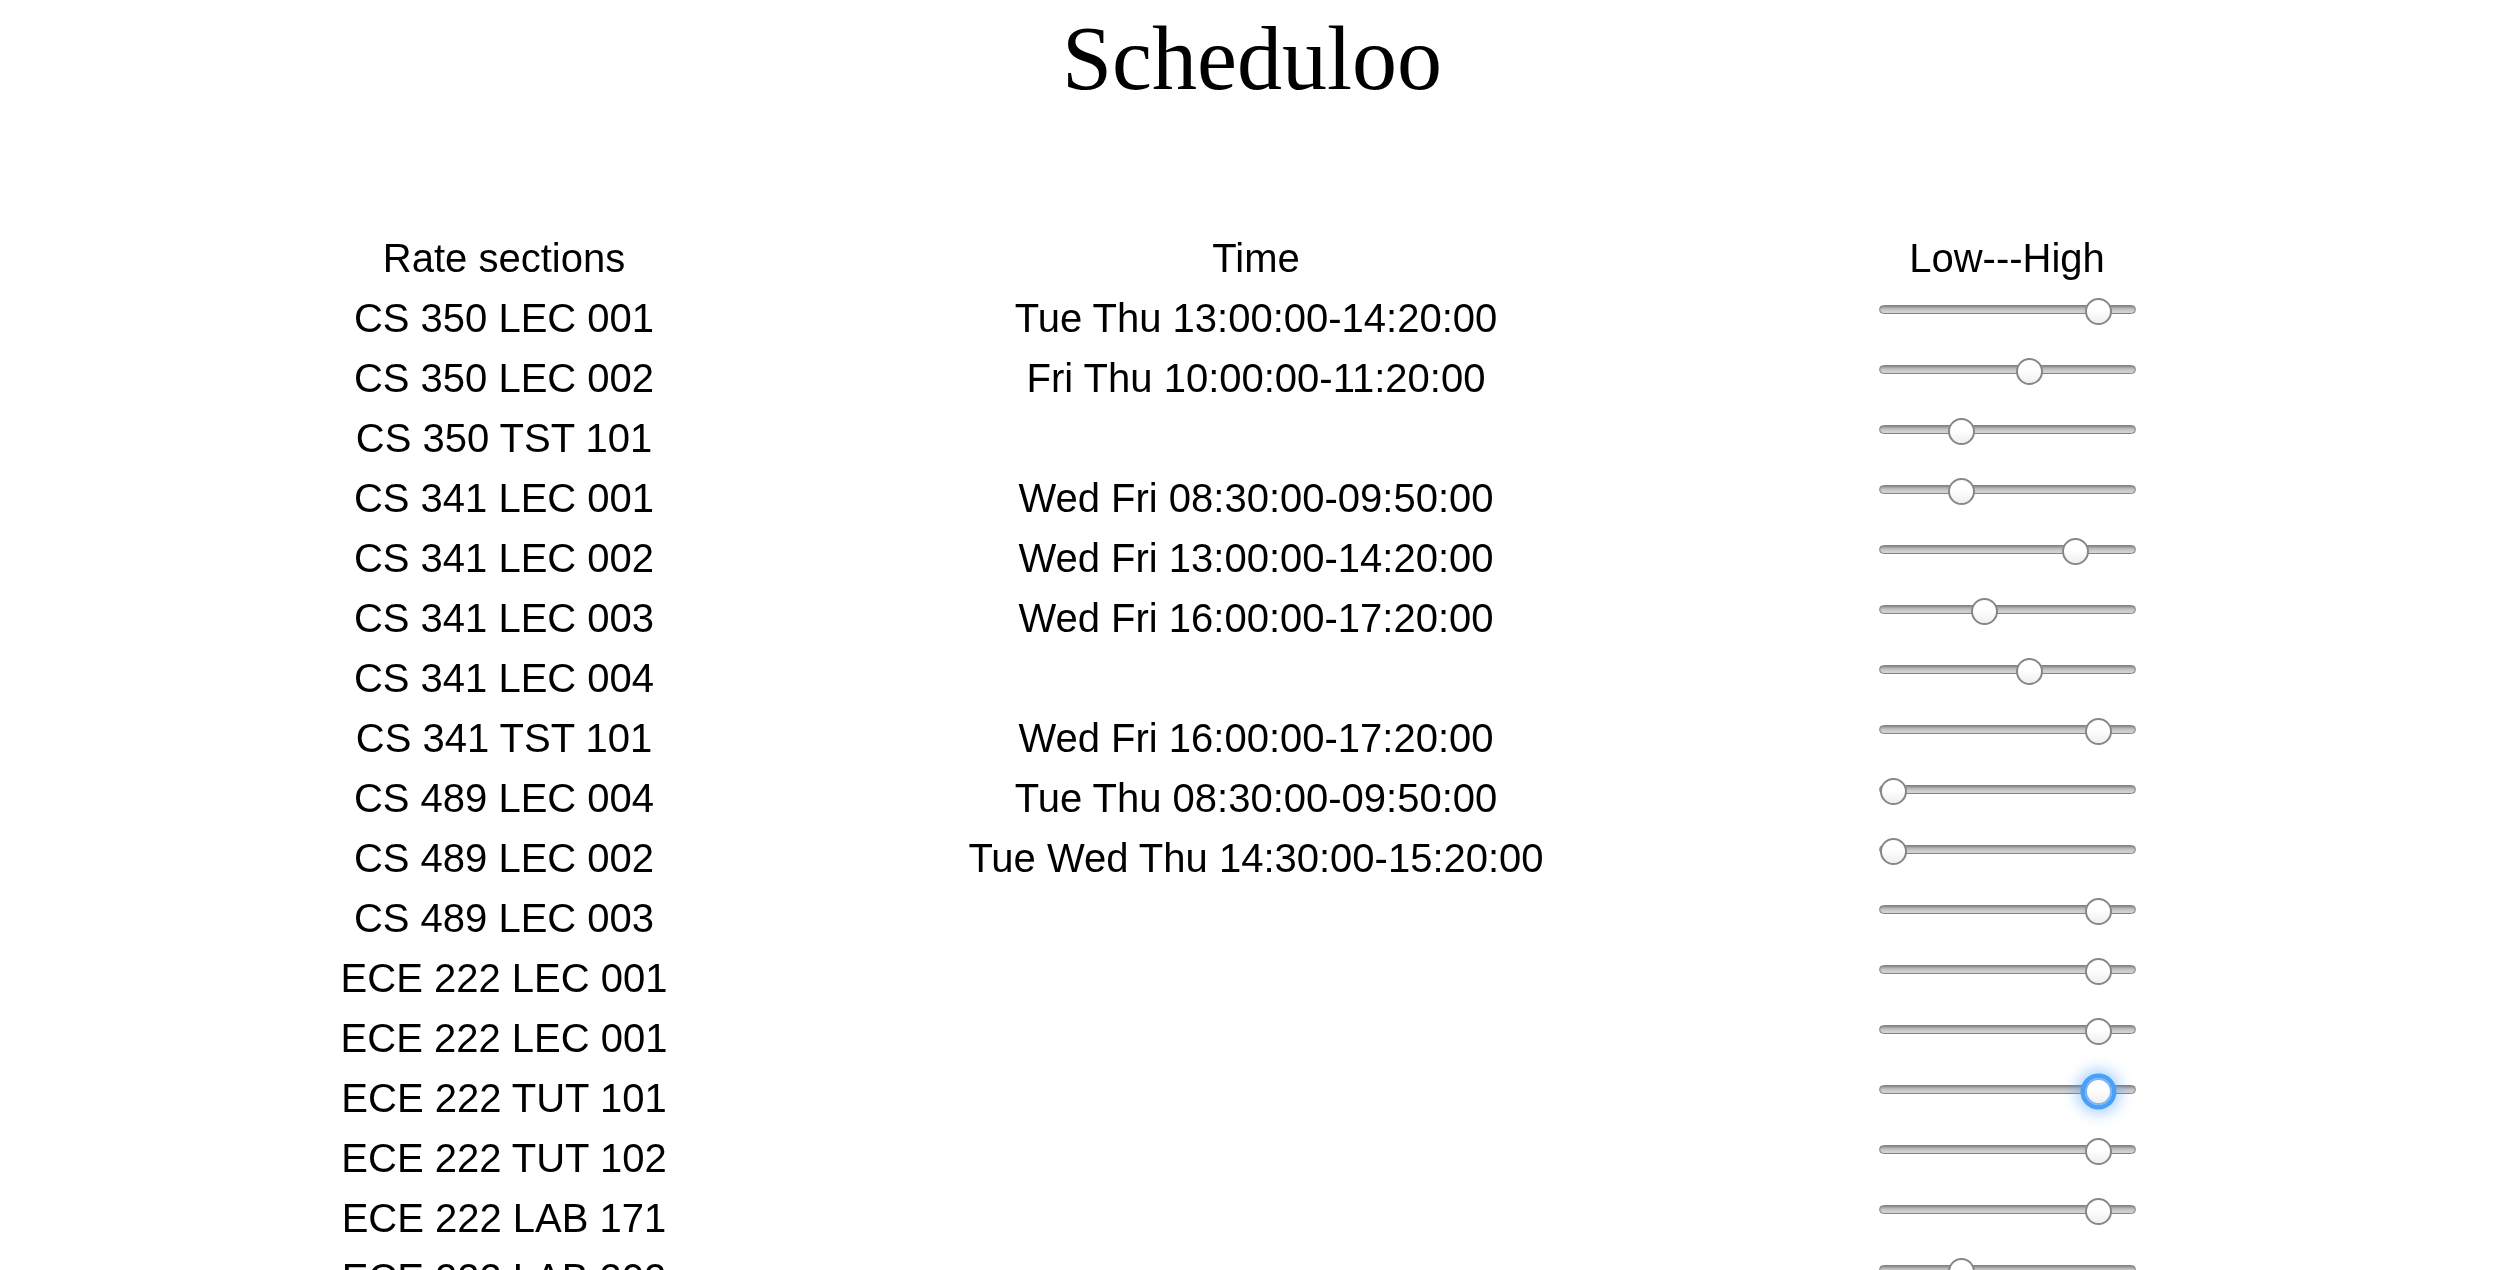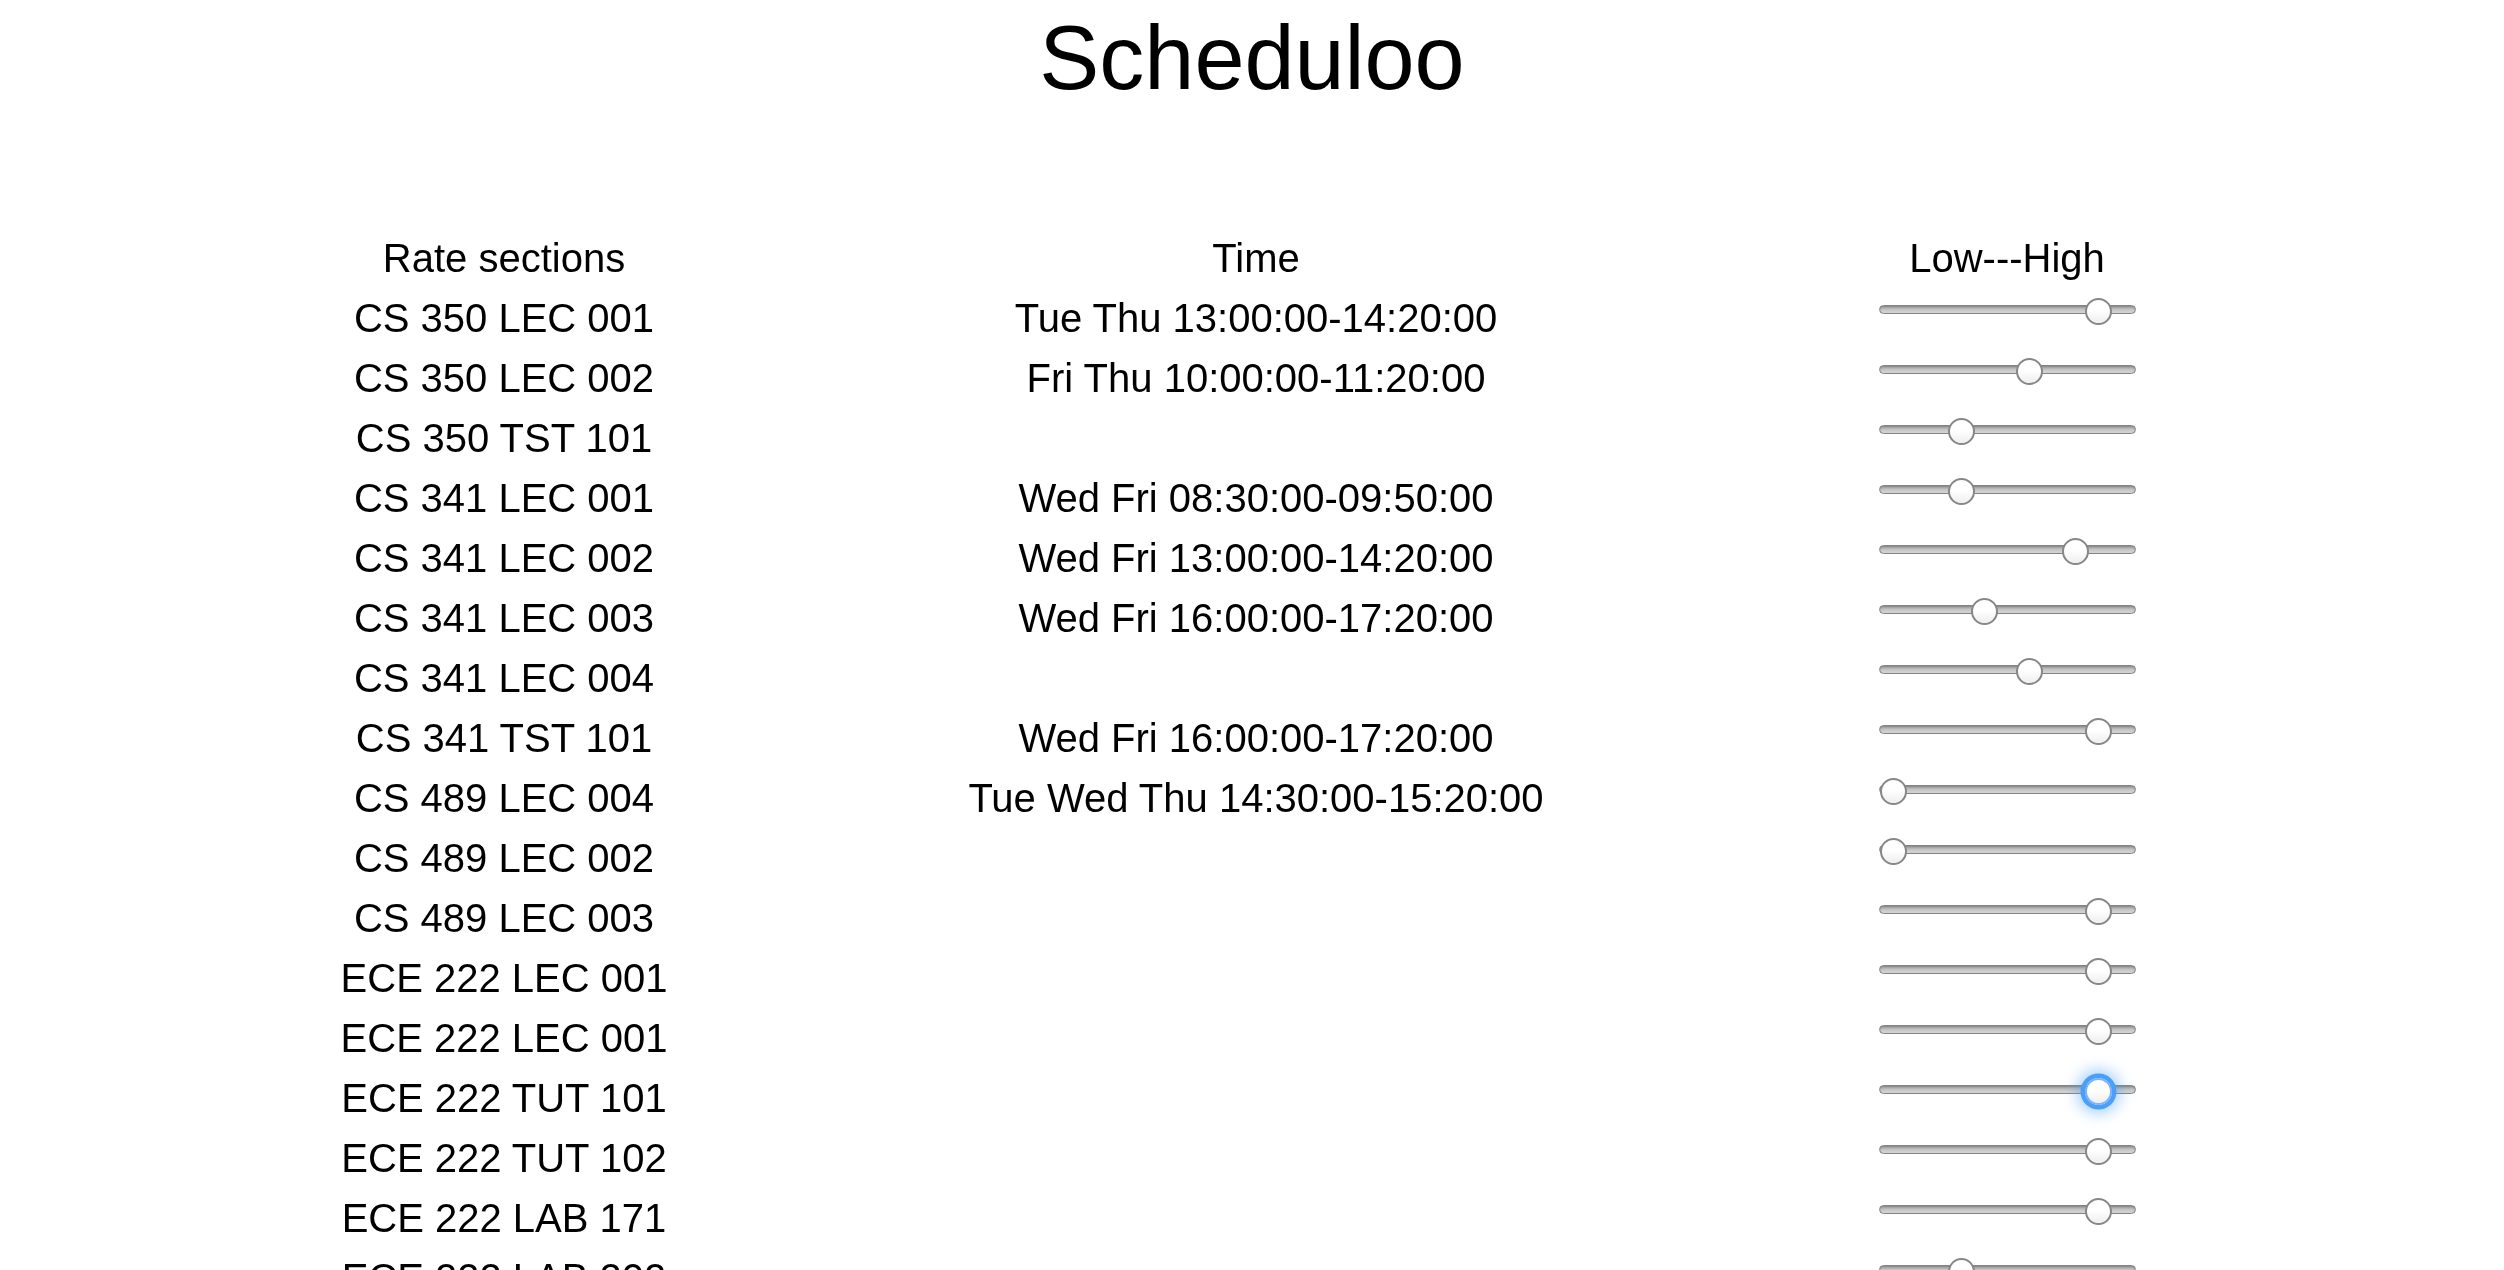--- a/index.html
+++ b/index.html
@@ -15,20 +15,21 @@
     background: var(--bg, #ffffff);
     color: var(--fg, #000000);
   }
   h1.title {
     margin: 7px 0 0 0;
     font-size: 90px;
     line-height: 1.15;
     font-weight: 400;
     text-align: center;
     white-space: nowrap;
+    font-family: Liberation Serif, serif;
   }
   .grid { position: absolute; top: 228px; left: 0; right: 0; }
   .col { position: absolute; top: 0; }
   .col-sections { left: 154px;  width: 700px; }
   .col-time     { left: 906px;  width: 700px; }
   .col-rating   { left: 1757px; width: 500px; }
   .hdr, .row {
     height: 60px;
     line-height: 60px;
     font-size: 40px;
@@ -130,20 +131,21 @@
       <div class="hdr">Time</div>
       <div>
           <div class="row">Tue Thu 13:00:00-14:20:00</div>
           <div class="row">Fri Thu 10:00:00-11:20:00</div>
           <div class="row"></div>
           <div class="row">Wed Fri 08:30:00-09:50:00</div>
           <div class="row">Wed Fri 13:00:00-14:20:00</div>
           <div class="row">Wed Fri 16:00:00-17:20:00</div>
           <div class="row"></div>
           <div class="row">Wed Fri 16:00:00-17:20:00</div>
+          <div class="row">Tue Thu 08:30:00-09:50:00</div>
           <div class="row">Tue Wed Thu 14:30:00-15:20:00</div>
           <div class="row"></div>
           <div class="row"></div>
           <div class="row"></div>
         </div>
     </div>
 
     <div class="col col-rating">
       <div class="hdr">Low---High</div>
       <div>

